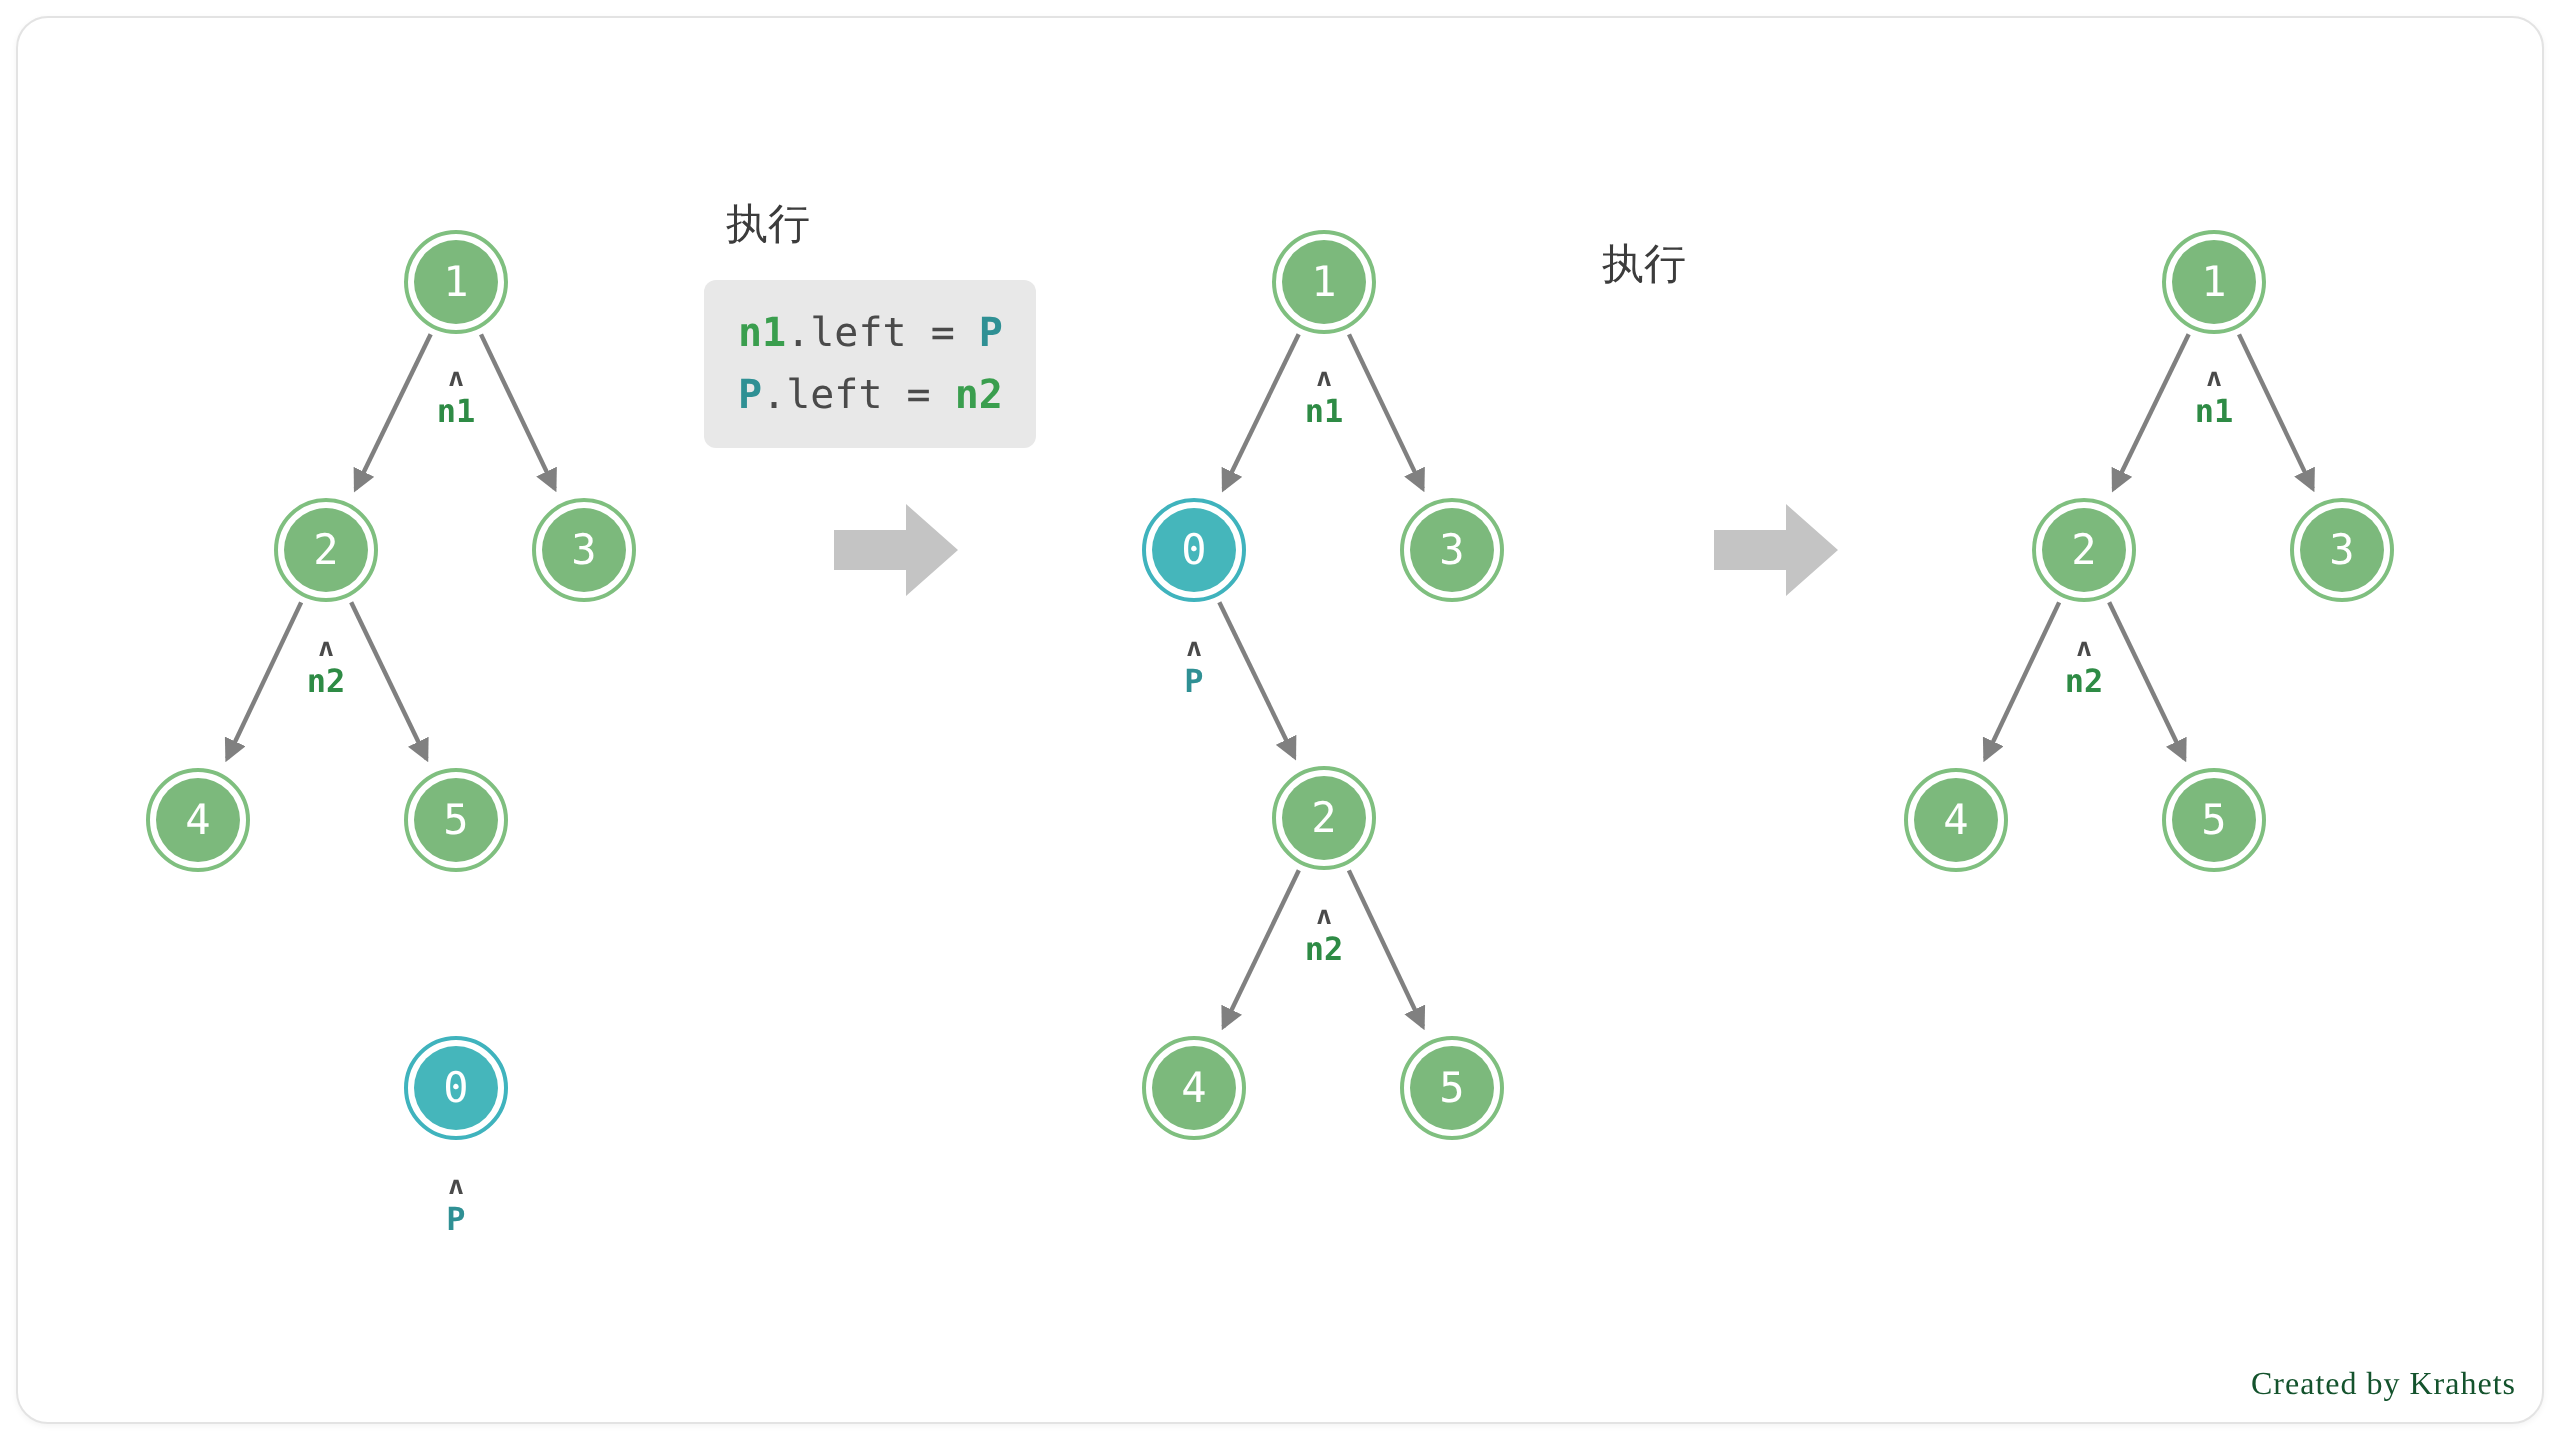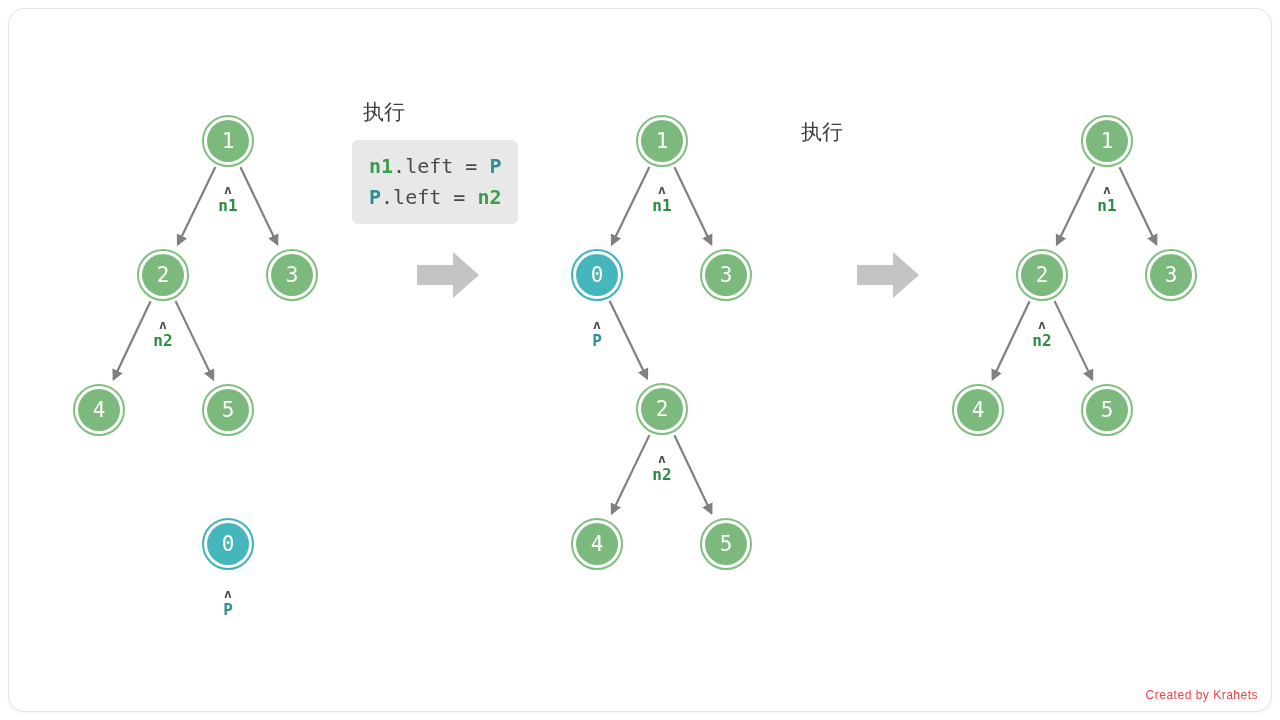--- a/index.html
+++ b/index.html
@@ -142,23 +142,23 @@
     position: absolute;
     width: 66px;
     height: 52px;
   }
 
   
   #watermark {
     position: absolute;
     right: 22px;
     bottom: 18px;
-    font-family: Liberation Sans, sans-serif;
-    font-size: 12px;
-    color: #ef4444;
+    font-family: Liberation Serif, serif;
+    font-size: 16px;
+    color: #14532d;
     letter-spacing: 0.5px;
   }
 </style>
 </head>
 <body>
 
 <div id="canvas">
 
   <div id="card"></div>
 

